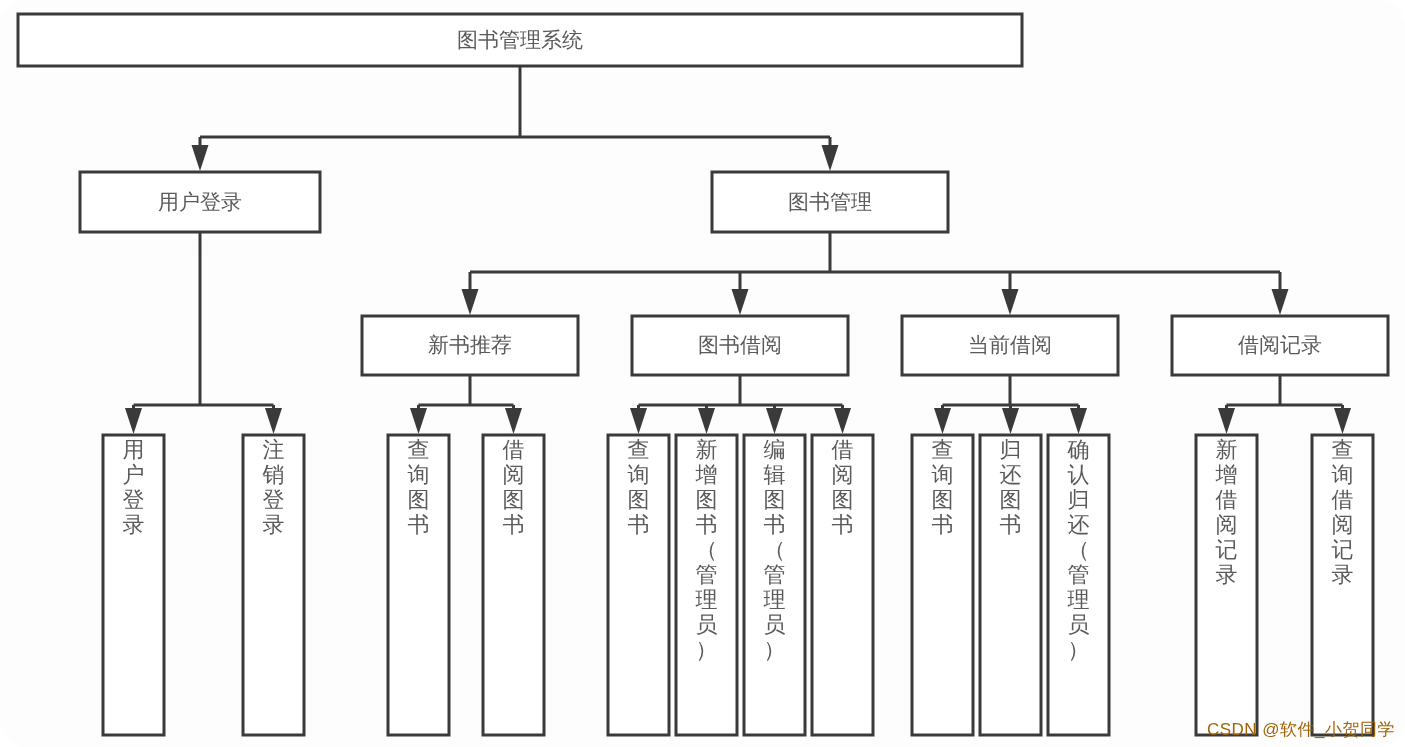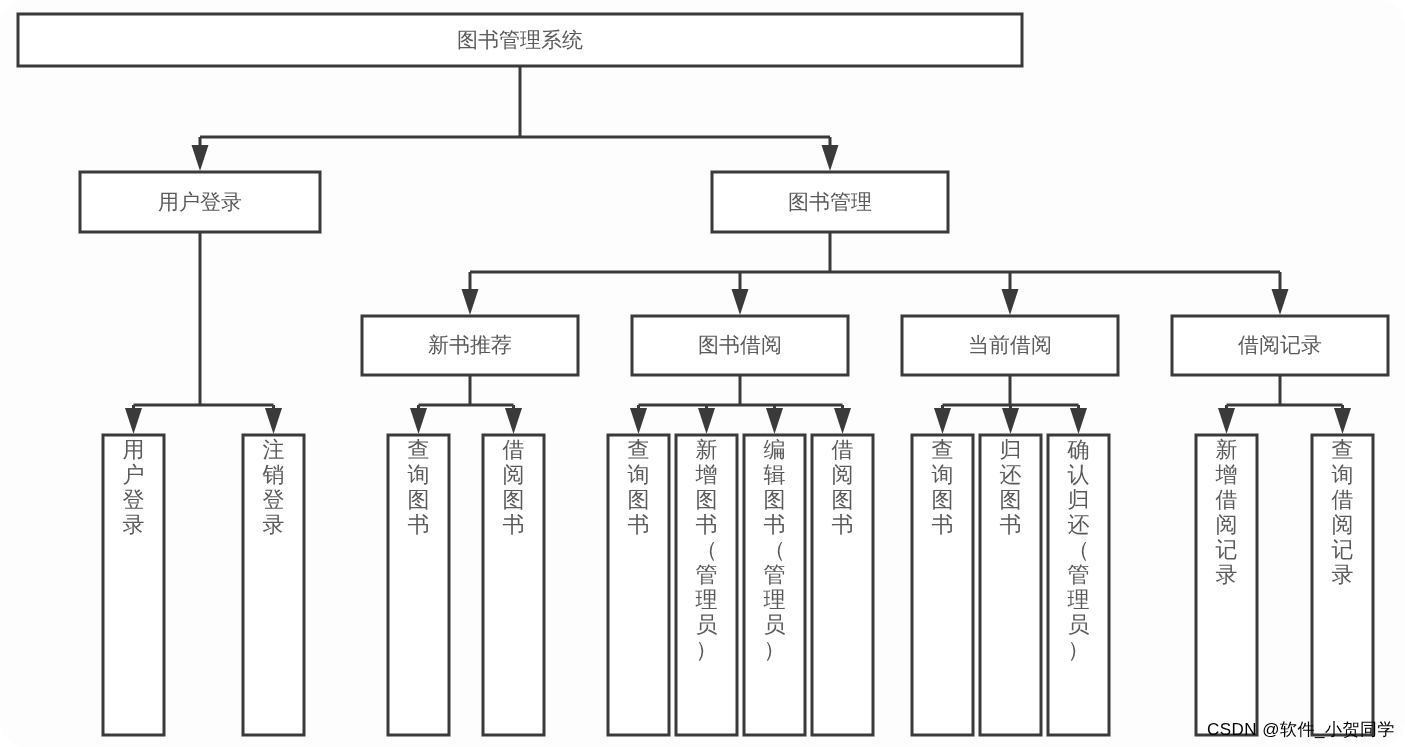--- a/index.html
+++ b/index.html
@@ -55,21 +55,21 @@
     font-size: 22px;
     text-anchor: middle;
     white-space: pre;
   }
   .watermark-text {
     position: absolute;
     right: 10px;
     bottom: 6px;
     font-family: "Liberation Sans", "DejaVu Sans", sans-serif;
     font-size: 17px;
-    color: #000000;
+    color: #a16207;
     letter-spacing: 0.5px;
     user-select: none;
     pointer-events: none;
   }
 </style>
 </head>
 <body>
 
 <div id="diagram-root">
   <svg class="diagram-canvas" viewBox="0 0 1405 747">

